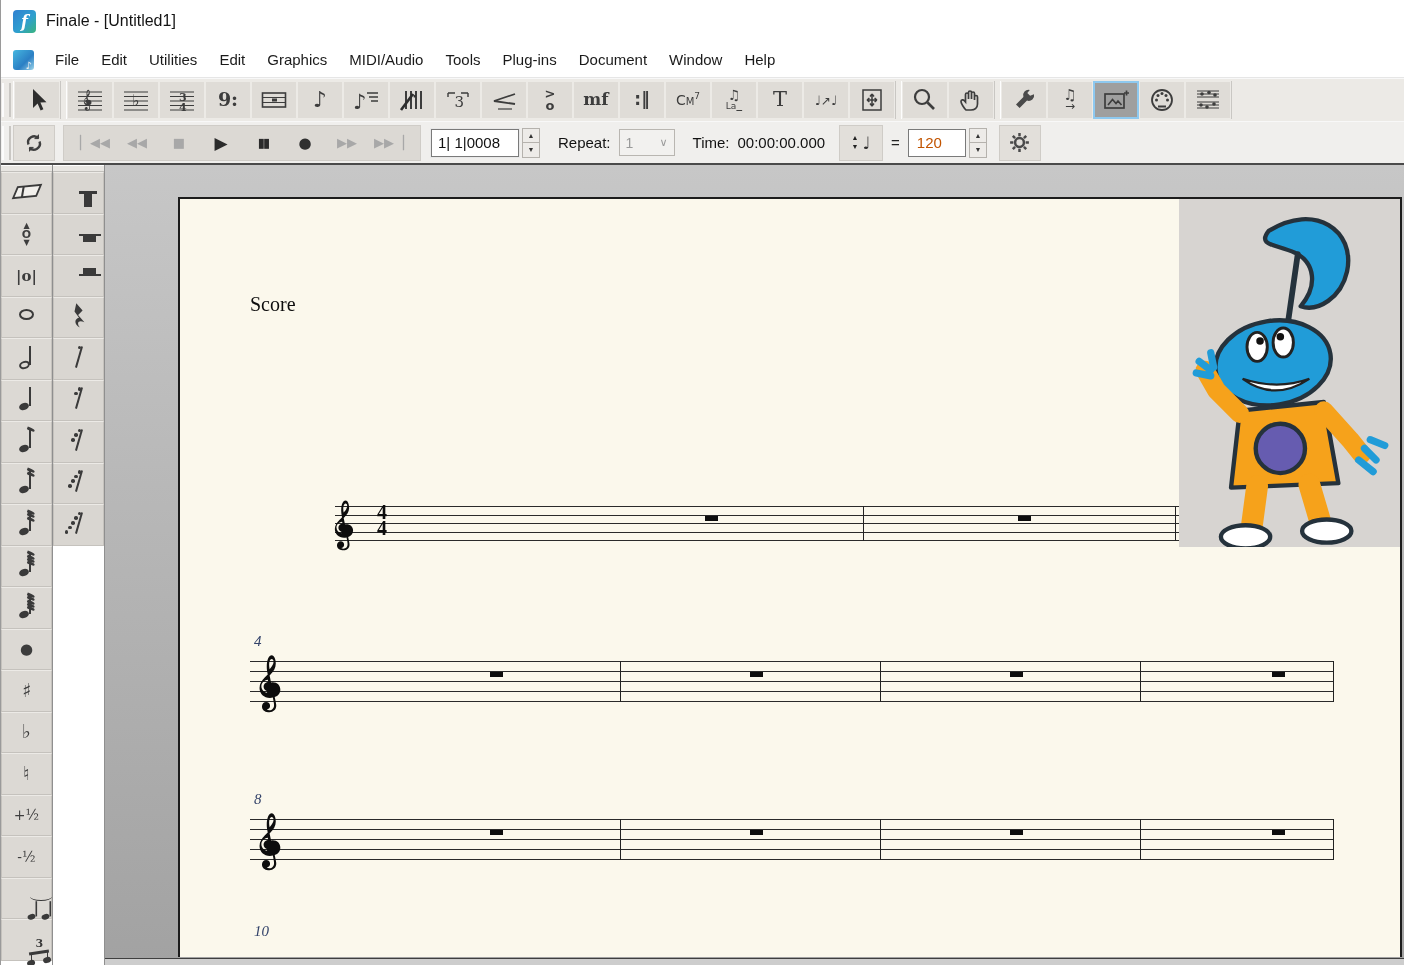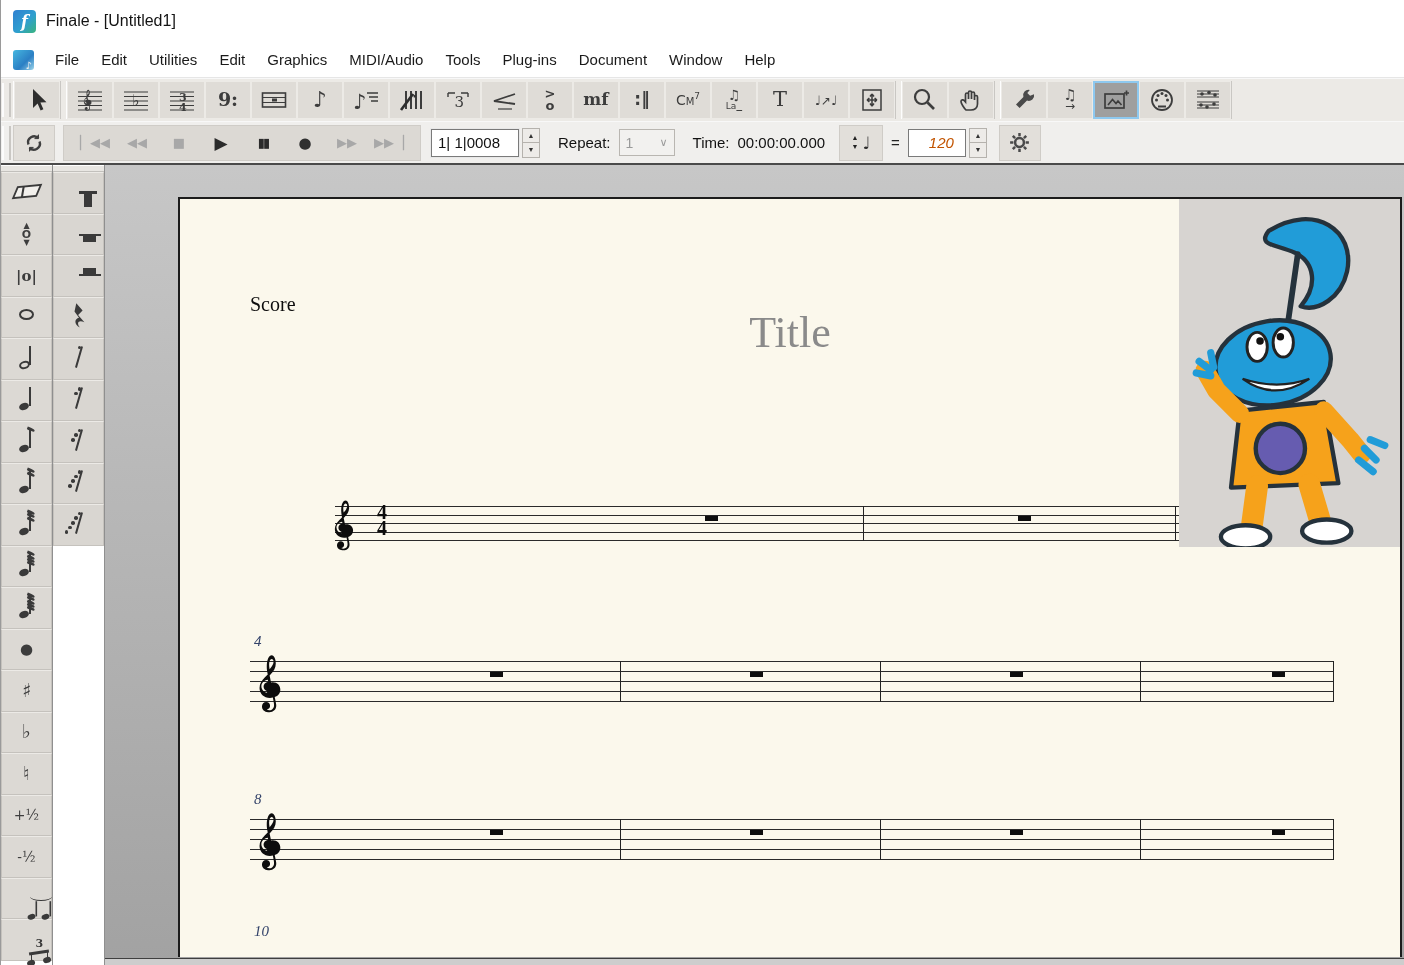--- a/index.html
+++ b/index.html
@@ -51,21 +51,21 @@
   .spin span + span{border-top:1px solid #b5b2ad;}
   .pb-label{font-size:15px;color:#121212;margin:0 8px 0 18px;}
   .dropdown{width:56px;height:27px;background:#f2f1ef;border:1px solid #b9b6b1;display:flex;align-items:center;
     padding:0 6px;color:#9a9a9a;font-size:14px;cursor:default;}
   .dropdown .chev{margin-left:auto;font-size:11px;color:#9a9a9a;}
   .time-value{font-size:15px;color:#111;margin-right:14px;}
   .tempo-note{width:44px;height:36px;gap:4px;display:flex;align-items:center;justify-content:center;background:#E2DFDA;border:1px solid #cfccc7;}
   .tempo-note .arrows{display:flex;flex-direction:column;font-size:7px;color:#222;line-height:1.2;}
   .tempo-note .qn{font-family:"DejaVu Sans",sans-serif;font-size:17px;color:#2d2d2d;}
   .eq{font-size:15px;color:#222;margin:0 8px;}
-  .tempo-box{width:58px;height:28px;background:#fff;border:1px solid #7a7a7a;font-size:15px;color:#c25400;padding:4px 20px;font-style:italic;}
+  .tempo-box{width:58px;height:28px;background:#fff;border:1px solid #7a7a7a;font-size:15px;color:#c25400;padding:4px 8px;}
   .gear-btn{width:42px;height:36px;margin-left:12px;}
 
   
   .workspace{position:absolute;left:0;top:165px;right:0;bottom:0;display:flex;}
   .palette{width:52px;background:#fff;border-right:1px solid #8f8f8f;display:flex;flex-direction:column;}
   .pal-grip{height:7px;background:#E8E6E2;border-bottom:1px solid #c2c0bc;border-top:1px solid #fff;}
   .pal-btn{height:41.5px;background:#D9D6D1;border:1px solid #c5c2bd;border-top-color:#eceae6;margin:0;
     display:flex;align-items:center;justify-content:center;color:#3a3a3a;cursor:pointer;flex:none;}
   .pal1 .pal-btn{background:#DCD9D4;}
   .document{position:relative;flex:1;background:linear-gradient(180deg,#C7C7C7 0%,#B8B8B8 40%,#A2A2A2 100%);overflow:hidden;}
@@ -515,21 +515,20 @@
           </div>
           <div class="pal-btn">
             <span><span class="rest-wrap"><span class="rest-slash"></span><span class="rest-dot" style="left:9px;top:2px"></span><span class="rest-dot" style="left:5.8px;top:6.6px"></span><span class="rest-dot" style="left:2.5999999999999996px;top:11.2px"></span><span class="rest-dot" style="left:-0.6000000000000014px;top:15.799999999999999px"></span><span class="rest-dot" style="left:-3.8000000000000007px;top:20.4px"></span></span></span>
           </div>
         </div>
     </div>
 
     <div class="document">
       <div class="page" id="page">
         <div class="part-label">Score</div>
-        <div class="score-title">Title</div>
         <div id="systems">
             <div>
               <div class="staff-line" style="left:155px;top:307px;width:998px"></div>
               <div class="staff-line" style="left:155px;top:315.5px;width:998px"></div>
               <div class="staff-line" style="left:155px;top:324px;width:998px"></div>
               <div class="staff-line" style="left:155px;top:332.5px;width:998px"></div>
               <div class="staff-line" style="left:155px;top:341px;width:998px"></div>
               <div class="barline" style="left:683px;top:307px;height:35px"></div>
               <div class="barline" style="left:995px;top:307px;height:35px"></div>
               <div class="whole-rest" style="left:525px;top:316.5px"></div>

